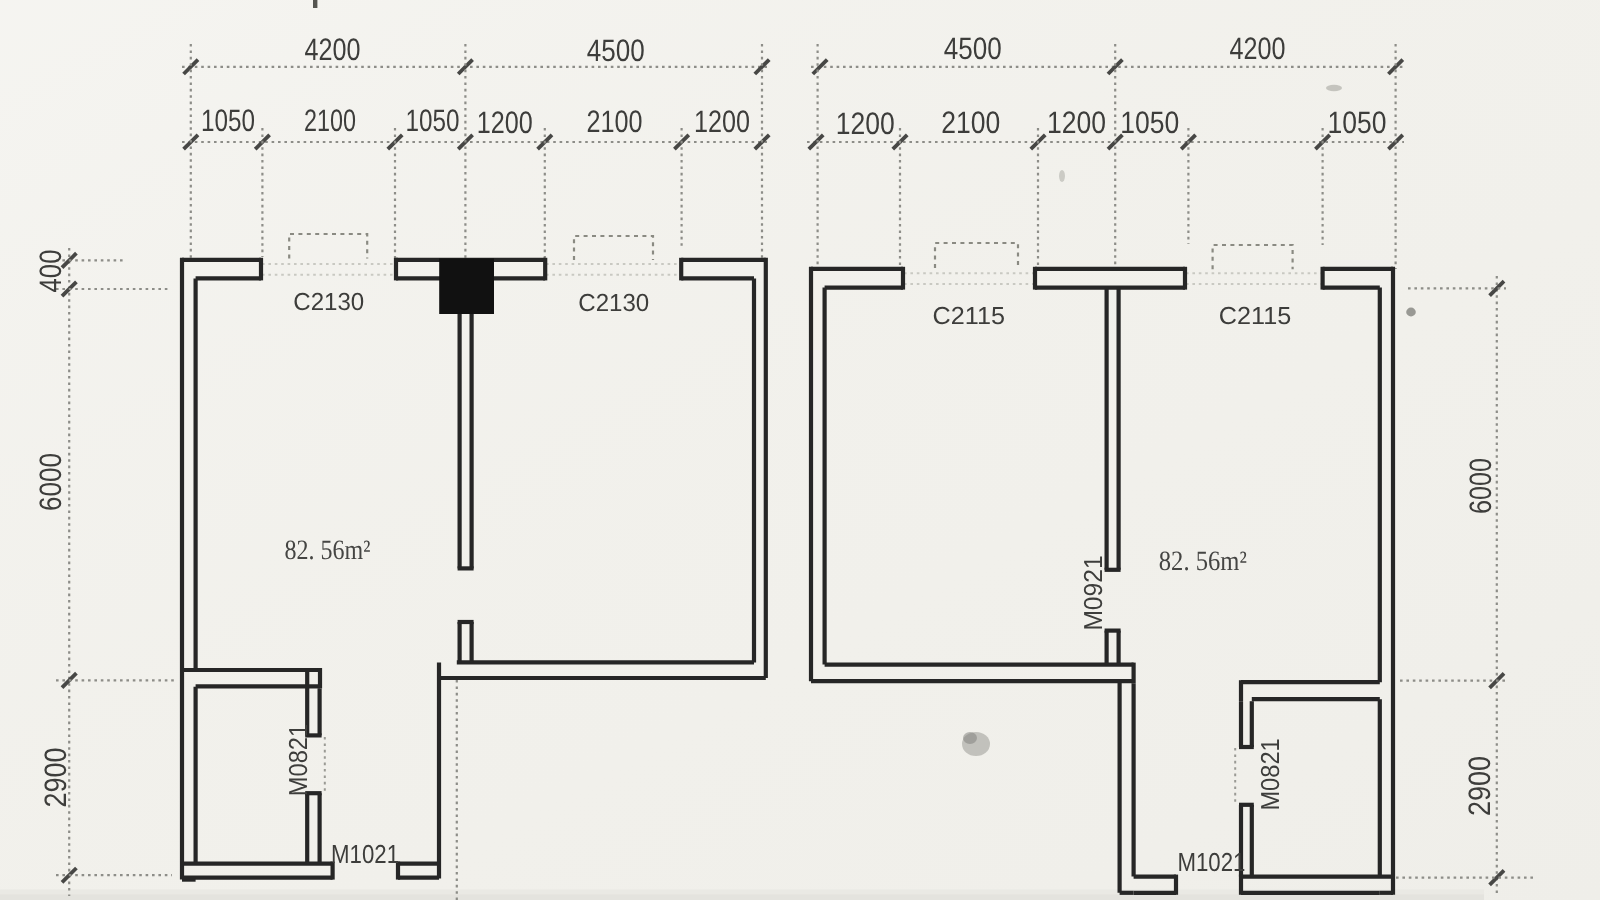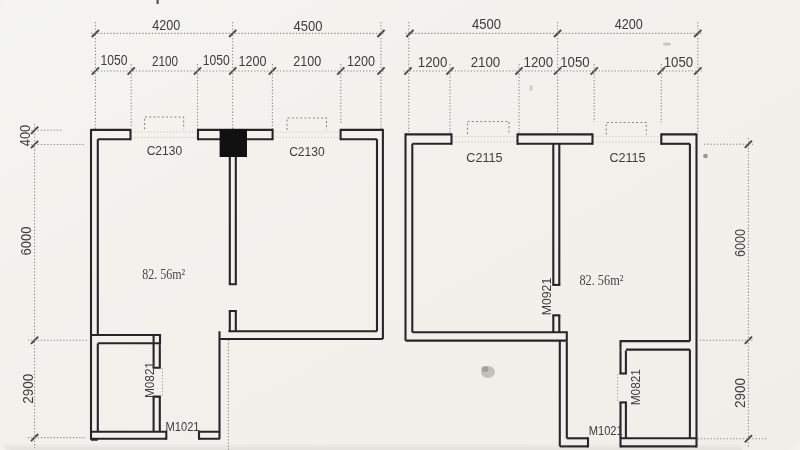--- a/index.html
+++ b/index.html
@@ -1,17 +1,17 @@
 <!DOCTYPE html>
 <html><head>
 <meta charset="utf-8">
 <title>Floor Plan</title>
 <style>
 html,body{margin:0;padding:0;background:#f2f1ec;}
-#wrap{width:800px;height:450px;overflow:hidden;border-radius:11px;}
+#wrap{width:800px;height:450px;overflow:hidden;}
 </style>
 </head>
 <body>
 <div id="wrap">
 <svg width="800" height="450" viewBox="0 0 800 450">
 <rect width="800" height="450" fill="#f2f1ec"></rect>
 <rect width="800" height="450" fill="url(#pg)"></rect>
 <defs>
         <linearGradient id="pg" x1="0" y1="0" x2="1" y2="1">
           <stop offset="0" stop-color="#ffffff" stop-opacity="0.25"></stop>

